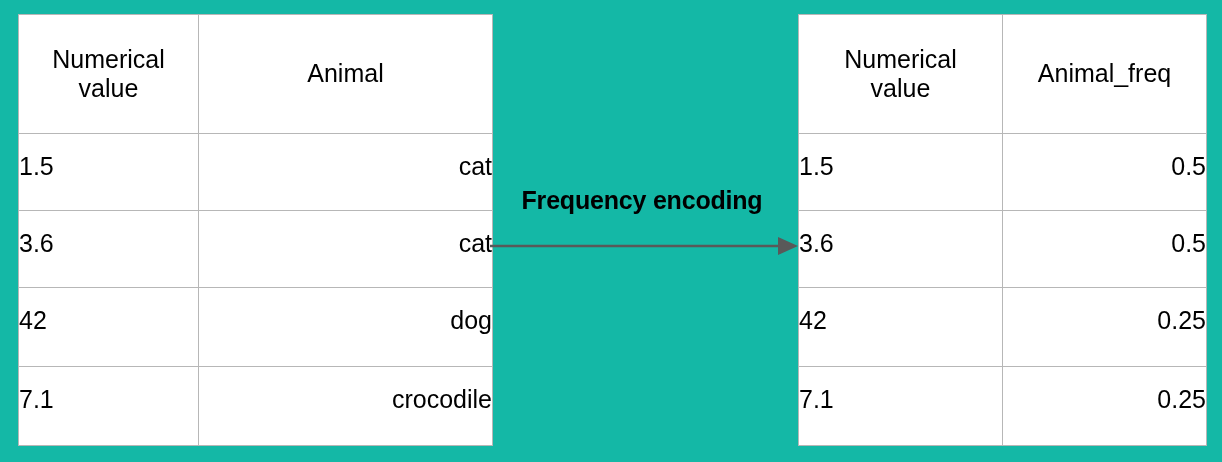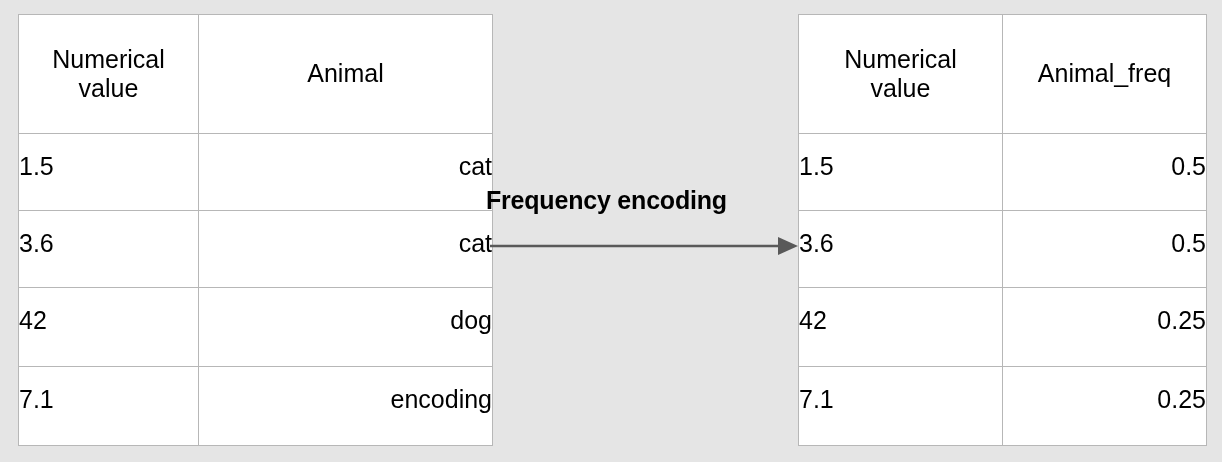--- a/index.html
+++ b/index.html
@@ -4,21 +4,21 @@
 <style>
   html, body {
     margin: 0;
     padding: 0;
     background: #ffffff;
   }
   #canvas {
     position: relative;
     width: 1222px;
     height: 462px;
-    background: #e5e5e5;
+    background: #14b8a6;
     font-family: "Liberation Sans", sans-serif;
     overflow: hidden;
   }
 
   
   .data-table {
     position: absolute;
     border-collapse: collapse;
     table-layout: fixed;
     background: #ffffff;
@@ -79,20 +79,21 @@
     left: 486px;
     top: 186px;
     width: 312px;
     height: 76px;
   }
   #arrow-label {
     position: absolute;
     left: 0;
     top: 0;
     width: 312px;
+    text-align: center;
     font-size: 25px;
     font-weight: bold;
     color: #000000;
     white-space: nowrap;
     letter-spacing: -0.2px;
   }
   #arrow-svg {
     position: absolute;
     left: 0;
     top: 44px;
@@ -143,21 +144,21 @@
         </td>
         <td class="body-cell txt r-tall">
           <span class="cell-text">dog</span>
         </td>
       </tr>
       <tr>
         <td class="body-cell num r-tall">
           <span class="cell-text">7.1</span>
         </td>
         <td class="body-cell txt r-tall">
-          <span class="cell-text">encoding</span>
+          <span class="cell-text">crocodile</span>
         </td>
       </tr>
     </tbody>
   </table>
 
   <div id="arrow-group">
     <div id="arrow-label">Frequency encoding</div>
     <svg id="arrow-svg" viewBox="0 0 312 32">
       <line x1="4" y1="16" x2="296" y2="16" stroke="#595959" stroke-width="2.5"></line>
       <polygon points="292,7 312,16 292,25" fill="#595959"></polygon>

